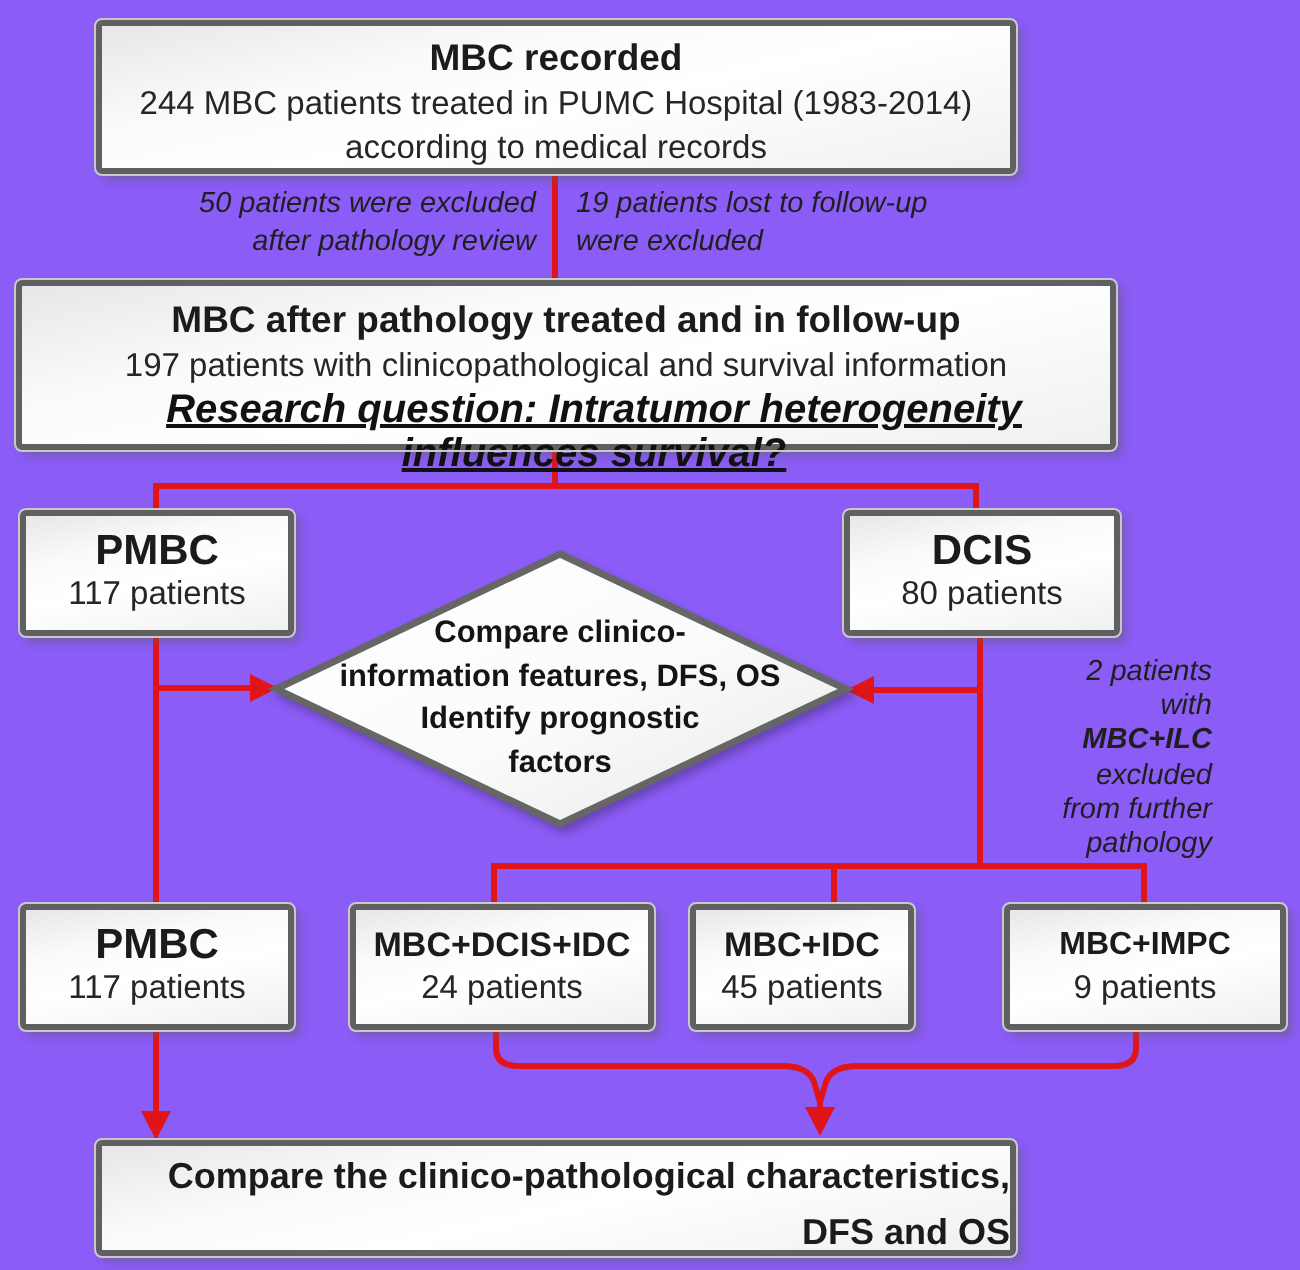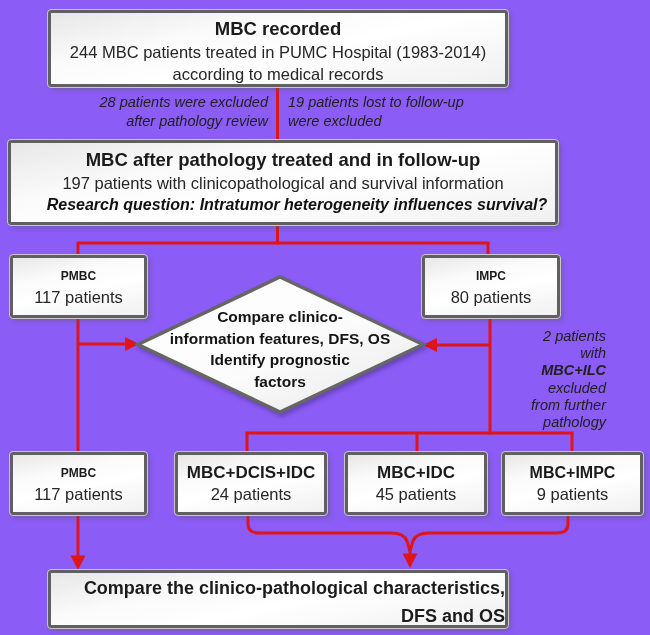--- a/index.html
+++ b/index.html
@@ -9,27 +9,27 @@
   }
   #connectors{position:absolute;left:0;top:0;width:650px;height:635px;z-index:1;pointer-events:none;}
   .node{
     position:absolute;z-index:2;box-sizing:border-box;
     border:3px solid #606060;border-radius:3px;
     outline:1px solid #c8c8c8;
     background:linear-gradient(168deg,#e7e7e7 0%,#fafafa 30%,#ffffff 55%,#f0f0f0 100%);
     box-shadow:3px 3px 4px rgba(90,90,90,0.45);
     text-align:center;
   }
-  .node-title{font-weight:bold;font-size:12px;line-height:22px;}
+  .node-title{font-weight:bold;font-size:21px;line-height:22px;}
   .node-sub{font-size:16.5px;line-height:20px;color:#262626;}
   .big-title{font-weight:bold;font-size:18.5px;line-height:24px;}
   .big-sub{font-size:16.5px;line-height:22px;color:#262626;}
   .question{
-    font-size:16px;line-height:22px;font-weight:bold;font-style:italic;
-    color:#111;margin-left:28px;
+    font-size:20px;line-height:22px;font-weight:bold;font-style:italic;
+    text-decoration:underline;color:#111;margin-left:28px;
   }
   .note{
     position:absolute;z-index:2;font-style:italic;font-size:14.5px;line-height:18.5px;color:#1f1f1f;
   }
   .note-right{text-align:left;}
   .note-left{text-align:right;}
   .side-note{
     position:absolute;z-index:2;font-style:italic;font-size:14.5px;line-height:17.2px;
     text-align:right;color:#1f1f1f;
   }
@@ -82,41 +82,41 @@
     <polygon points="280,277 423,344.5 280,412 138,344.5" fill="url(#diamondGrad)" stroke="#666666" stroke-width="3.5" style="filter:drop-shadow(2px 3px 2px rgba(0,0,0,0.25))"></polygon>
   </svg>
 
   <div class="node" style="left:48px;top:10px;width:460px;height:77px;padding-top:4px;">
     <div class="big-title">MBC recorded</div>
     <div class="big-sub">244 MBC patients treated in PUMC Hospital (1983-2014)</div>
     <div class="big-sub">according to medical records</div>
   </div>
 
   <div class="note note-left" style="left:55px;top:93px;width:213px;">
-    <div>28 patients were excluded</div>
+    <div>50 patients were excluded</div>
     <div>after pathology review</div>
   </div>
   <div class="note note-right" style="left:288px;top:93px;width:230px;">
     <div>19 patients lost to follow-up</div>
     <div>were excluded</div>
   </div>
 
   <div class="node" style="left:8px;top:140px;width:550px;height:85px;padding-top:5px;">
     <div class="big-title">MBC after pathology treated and in follow-up</div>
     <div class="big-sub">197 patients with clinicopathological and survival information</div>
     <div class="question">Research question: Intratumor heterogeneity  influences survival?</div>
   </div>
 
   <div class="node" style="left:10px;top:255px;width:137px;height:63px;padding-top:7px;">
     <div class="node-title">PMBC</div>
     <div class="node-sub">117 patients</div>
   </div>
 
   <div class="node" style="left:422px;top:255px;width:138px;height:63px;padding-top:7px;">
-    <div class="node-title">IMPC</div>
+    <div class="node-title">DCIS</div>
     <div class="node-sub">80 patients</div>
   </div>
 
   <div class="diamond-label" style="left:155px;top:306px;width:250px;">
     <div>Compare clinico-</div>
     <div>information features, DFS, OS</div>
     <div>Identify prognostic</div>
     <div>factors</div>
   </div>
 
@@ -132,21 +132,21 @@
   <div class="node" style="left:10px;top:452px;width:137px;height:63px;padding-top:7px;">
     <div class="node-title">PMBC</div>
     <div class="node-sub">117 patients</div>
   </div>
 
   <div class="node" style="left:175px;top:452px;width:152px;height:63px;padding-top:7px;">
     <div class="node-title" style="font-size:17px;">MBC+DCIS+IDC</div>
     <div class="node-sub">24 patients</div>
   </div>
 
-  <div class="node" style="left:345px;top:452px;width:142px;height:63px;padding-top:7px;">
+  <div class="node" style="left:345px;top:452px;width:112px;height:63px;padding-top:7px;">
     <div class="node-title" style="font-size:17px;">MBC+IDC</div>
     <div class="node-sub">45 patients</div>
   </div>
 
   <div class="node" style="left:502px;top:452px;width:141px;height:63px;padding-top:7px;">
     <div class="node-title" style="font-size:16px;">MBC+IMPC</div>
     <div class="node-sub">9 patients</div>
   </div>
 
   <div class="node" style="left:48px;top:570px;width:460px;height:58px;padding-top:1px;">

